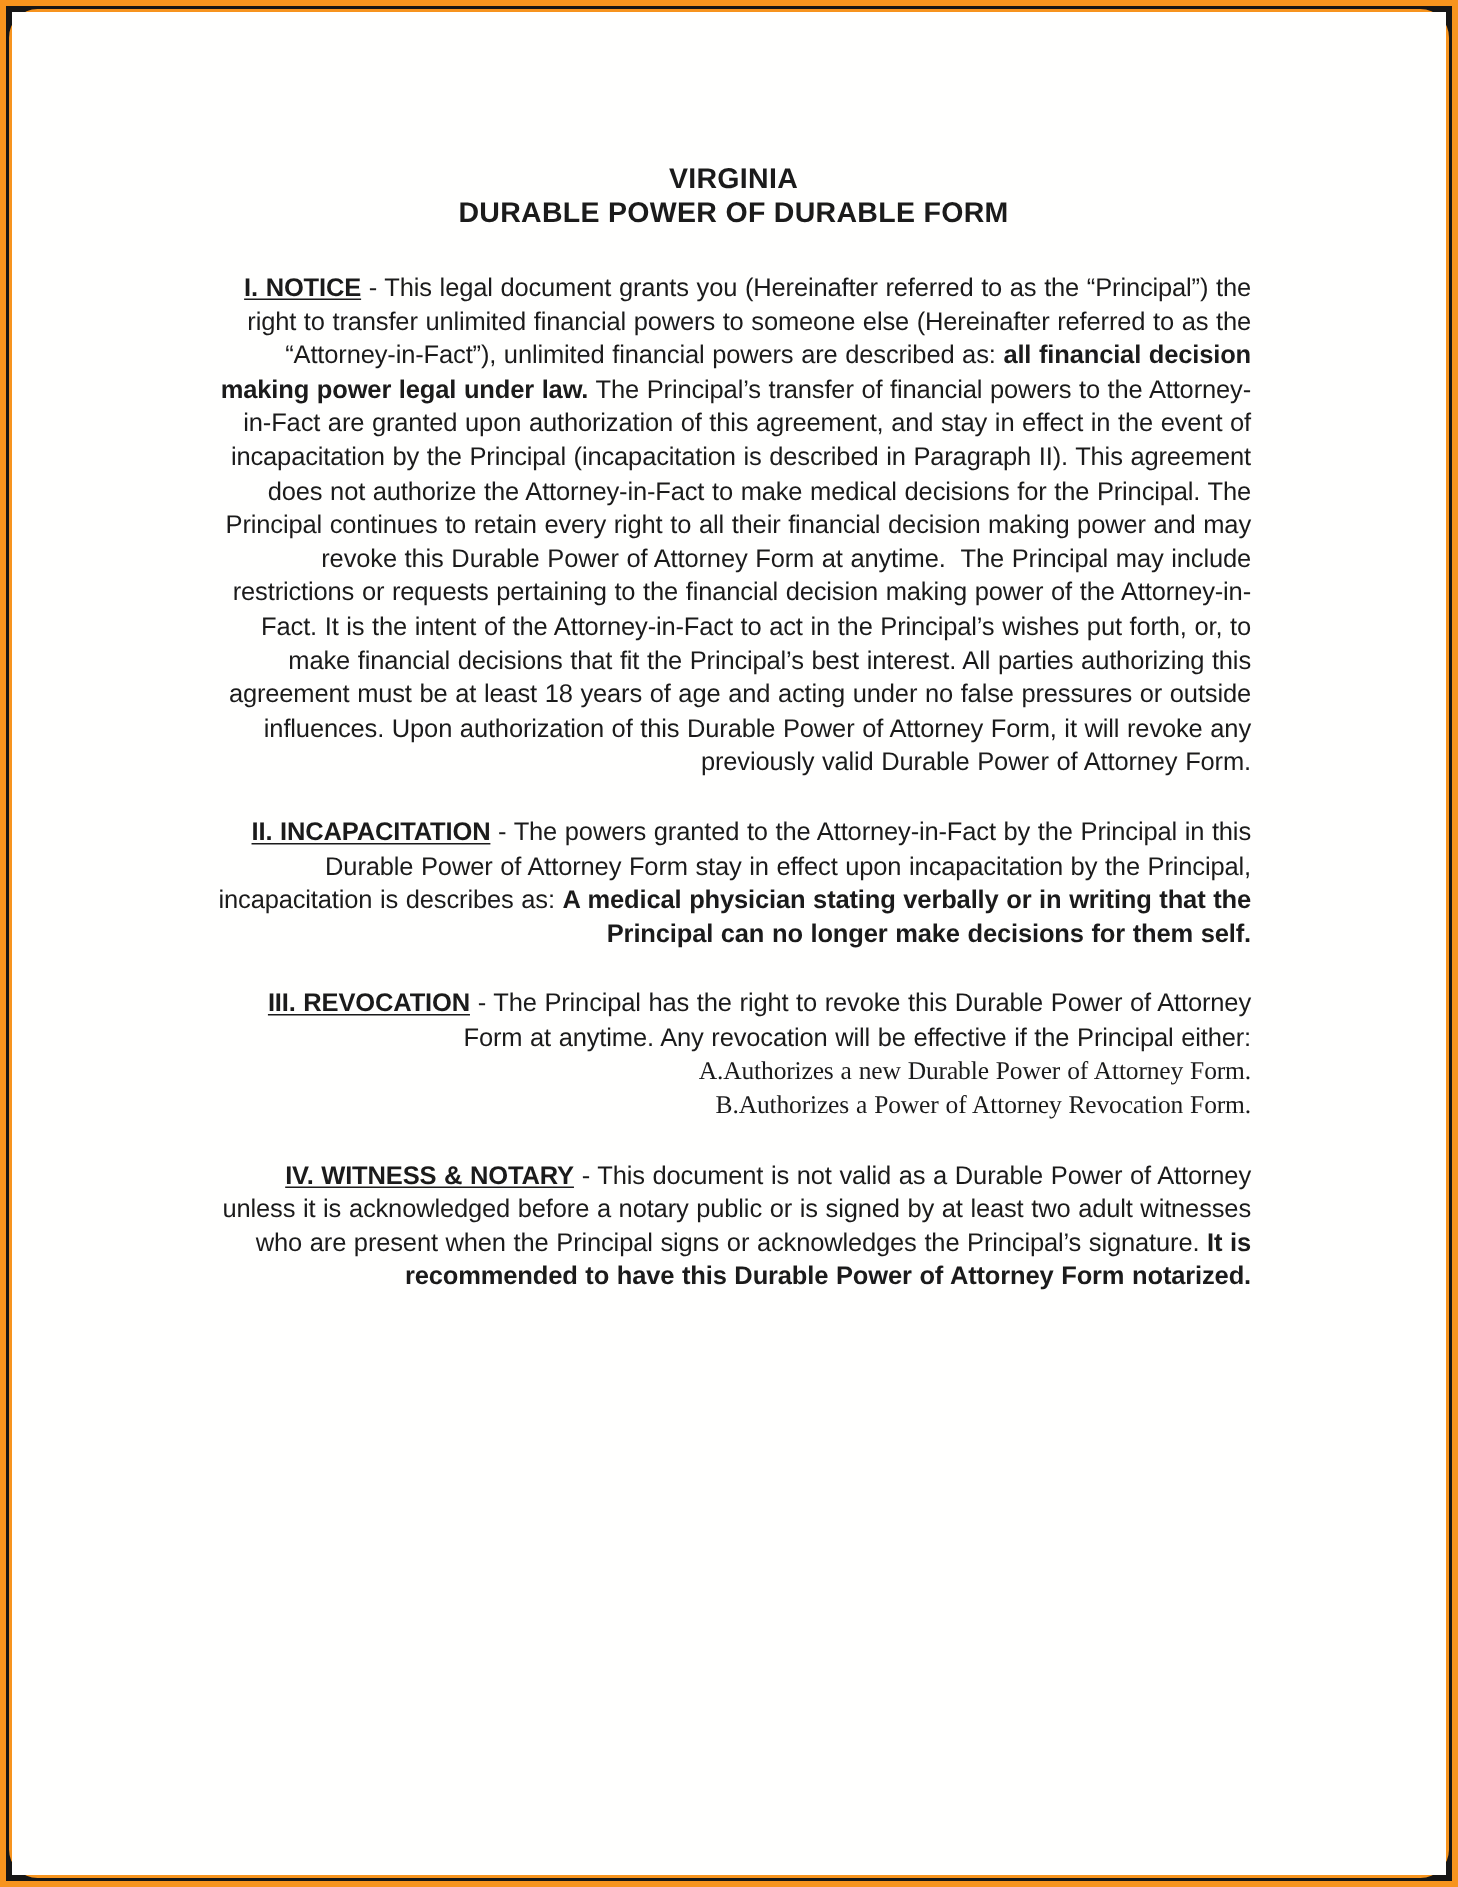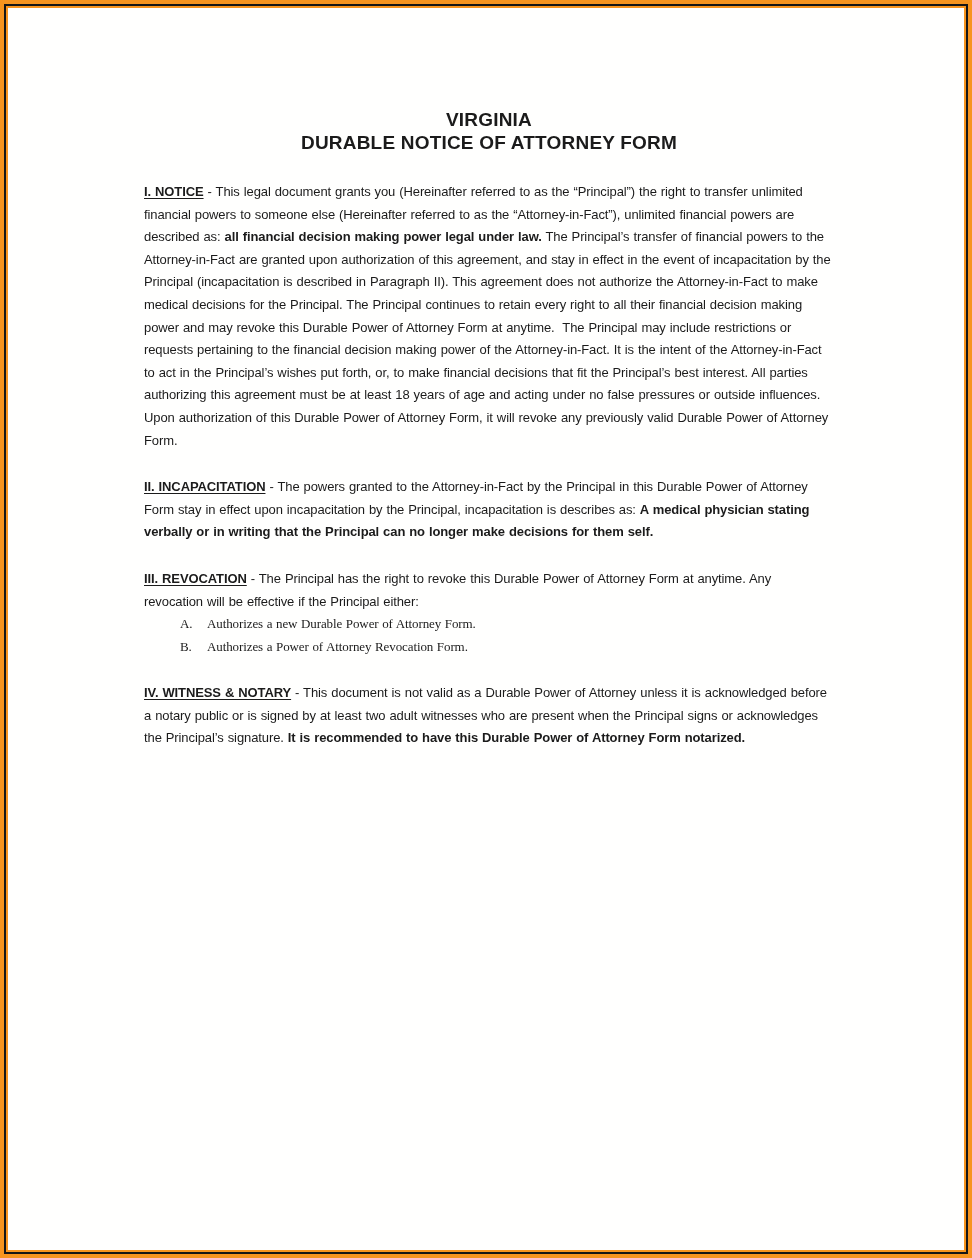--- a/index.html
+++ b/index.html
@@ -19,43 +19,45 @@
     width: 100%;
     height: 100%;
     background: var(--border-black, #161616);
     padding: 2px;
   }
   .frame-inner {
     width: 100%;
     height: 100%;
     background: var(--border-orange, #F7941E);
     padding: 2px;
+    border-radius: 19px;
   }
   .sheet {
     width: 100%;
     height: 100%;
     background: var(--paper, #FFFFFE);
     padding: 100px 130px 40px 136px;
     overflow: hidden;
     color: var(--ink, #1B1B1B);
   }
   .title-block {
     text-align: center;
     font-weight: bold;
     font-size: 19px;
     line-height: 23px;
     letter-spacing: 0.2px;
     margin-bottom: 27px;
   }
   .section {
-    font-size: 13px;
+    font-size: 17px;
     line-height: 22.6px;
     letter-spacing: -0.1px;
     margin-top: 24px;
     word-spacing: 0.5px;
+    text-align: right;
   }
   .section:first-of-type { margin-top: 0; }
   .heading {
     font-weight: bold;
     text-decoration: underline;
     text-underline-offset: 2px;
   }
   .bold { font-weight: bold; }
   .list-line {
     padding-left: 36px;
@@ -69,21 +71,21 @@
 </head>
 <body>
 
 <div class="frame-outer">
   <div class="frame-black">
     <div class="frame-inner">
       <div class="sheet">
 
         <div class="title-block">
           <div>VIRGINIA</div>
-          <div>DURABLE NOTICE OF ATTORNEY FORM</div>
+          <div>DURABLE POWER OF DURABLE FORM</div>
         </div>
 
         <div id="sections">
             <div class="section"><span class="heading">I. NOTICE</span><span> - This legal document grants you (Hereinafter referred to as the “Principal”) the right to transfer unlimited financial powers to someone else (Hereinafter referred to as the “Attorney-in-Fact”), unlimited financial powers are described as: </span><span class="bold">all financial decision making power legal under law.</span><span> The Principal’s transfer of financial powers to the Attorney-in-Fact are granted upon authorization of this agreement, and stay in effect in the event of incapacitation by the Principal (incapacitation is described in Paragraph II). This agreement does not authorize the Attorney-in-Fact to make medical decisions for the Principal. The Principal continues to retain every right to all their financial decision making power and may revoke this Durable Power of Attorney Form at anytime.&nbsp; The Principal may include restrictions or requests pertaining to the financial decision making power of the Attorney-in-Fact. It is the intent of the Attorney-in-Fact to act in the Principal’s wishes put forth, or, to make financial decisions that fit the Principal’s best interest. All parties authorizing this agreement must be at least 18 years of age and acting under no false pressures or outside influences. Upon authorization of this Durable Power of Attorney Form, it will revoke any previously valid Durable Power of Attorney Form.</span></div>
             <div class="section"><span class="heading">II. INCAPACITATION</span><span> - The powers granted to the Attorney-in-Fact by the Principal in this Durable Power of Attorney Form stay in effect upon incapacitation by the Principal, incapacitation is describes as: </span><span class="bold">A medical physician stating verbally or in writing that the Principal can no longer make decisions for them self.</span></div>
             <div class="section"><span class="heading">III. REVOCATION</span><span> - The Principal has the right to revoke this Durable Power of Attorney Form at anytime. Any revocation will be effective if the Principal either:</span><div class="list-line"><span class="li-label">A.</span><span>Authorizes a new Durable Power of Attorney Form.</span></div><div class="list-line"><span class="li-label">B.</span><span>Authorizes a Power of Attorney Revocation Form.</span></div></div>
             <div class="section"><span class="heading">IV. WITNESS &amp; NOTARY</span><span> - This document is not valid as a Durable Power of Attorney unless it is acknowledged before a notary public or is signed by at least two adult witnesses who are present when the Principal signs or acknowledges the Principal’s signature. </span><span class="bold">It is recommended to have this Durable Power of Attorney Form notarized.</span></div>
           </div>
 
       </div>

